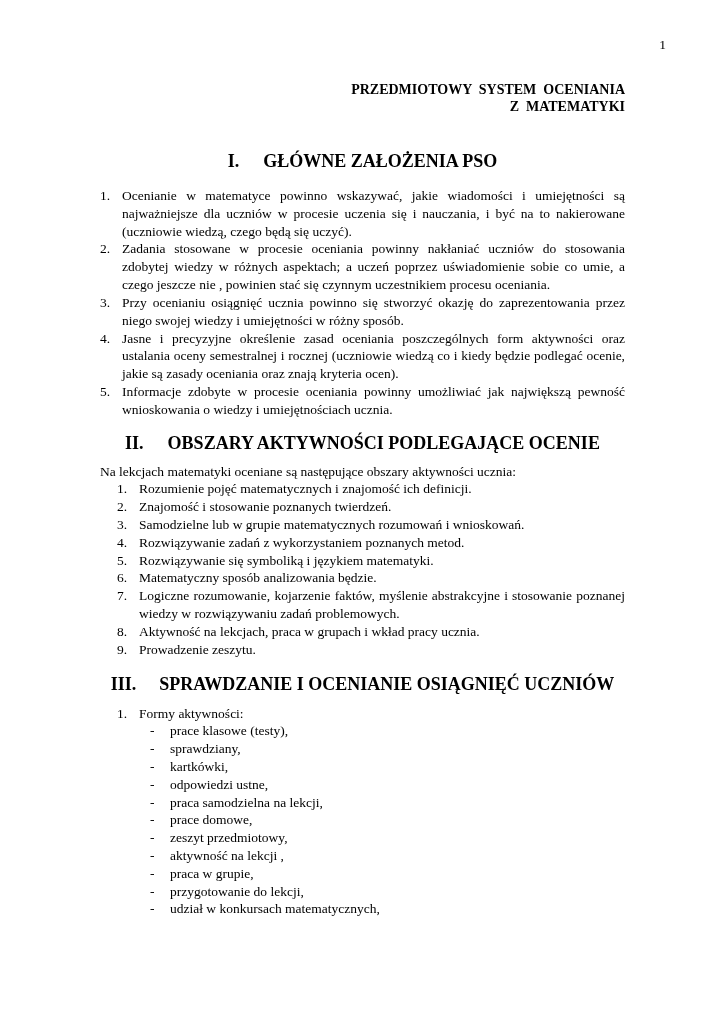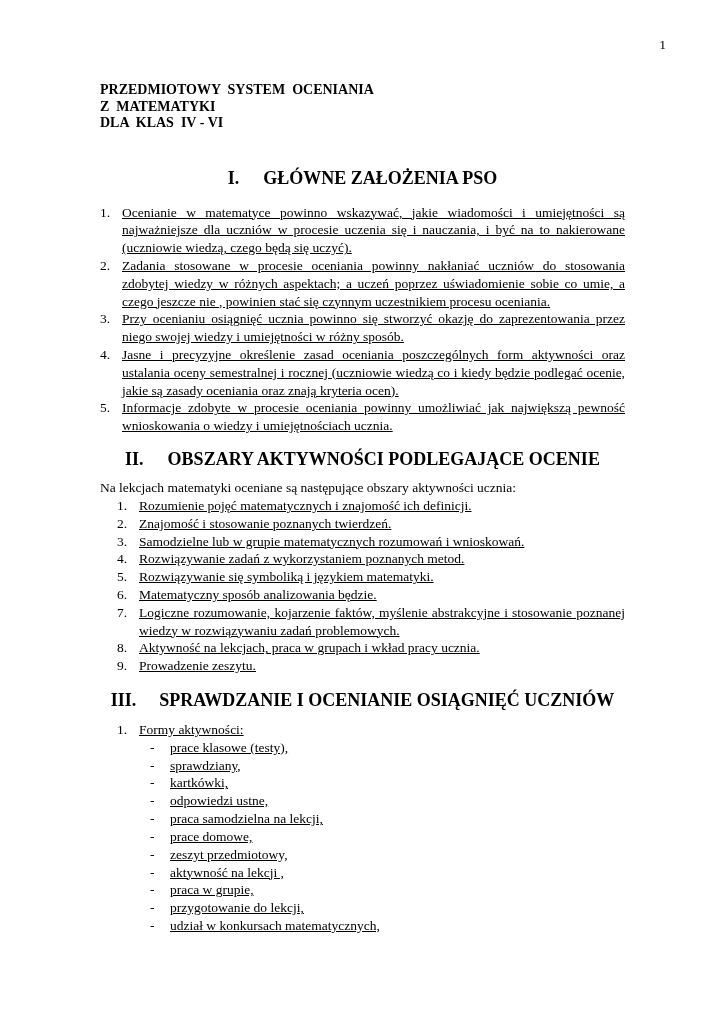--- a/index.html
+++ b/index.html
@@ -21,61 +21,60 @@
     right: 58px;
     font-size: 13.5px;
   }
   .content {
     position: absolute;
     left: 100px;
     top: 82px;
     width: 525px;
   }
   .doc-title {
-    text-align: left;
+    text-align: right;
     font-weight: bold;
     font-size: 14px;
     line-height: 16.5px;
   }
   .doc-title div { white-space: pre-wrap; }
   .sec-heading {
     text-align: center;
     font-weight: bold;
     font-size: 18px;
     line-height: 18px;
   }
   .sec-heading .gap-wide { margin-right: 24px; }
   .sec-heading .gap-narrow { margin-right: 23px; }
   .h1-sec { margin-top: 37px; }
   .h2-sec { margin-top: 15px; }
   .h3-sec { margin-top: 16px; }
   ol, ul { list-style: none; }
   .num-list { margin-top: 17px; }
   .num-list li, .sub-item { display: flex; }
   .li-num { flex: 0 0 22px; }
-  .li-text { flex: 1; text-align: justify; text-decoration: underline; }
+  .li-text { flex: 1; text-align: justify; }
   .lvl2 { margin-left: 17px; margin-top: 0; }
   .intro { margin-top: 11px; text-align: justify; }
   .sub-item { margin-left: 17px; margin-top: 12px; }
   .dash-list { margin-left: 50px; }
   .dash-list li { display: flex; }
   .li-dash { flex: 0 0 20px; }
 </style>
 </head>
 <body>
 
 <div class="page">
   <div class="page-number">1</div>
 
   <div class="content">
 
     <div class="doc-title">
       <div>PRZEDMIOTOWY  SYSTEM  OCENIANIA</div>
       <div>Z  MATEMATYKI</div>
-      <div>DLA  KLAS  IV - VI</div>
     </div>
 
     <div class="sec-heading h1-sec">
       <span class="gap-wide">I.</span><span>GŁÓWNE ZAŁOŻENIA PSO</span>
     </div>
 
     <ol class="num-list lvl1">
       <li>
         <span class="li-num">1.</span>
         <span class="li-text">Ocenianie w matematyce powinno wskazywać, jakie wiadomości i umiejętności są najważniejsze dla uczniów w procesie uczenia się i nauczania, i być na to nakierowane (uczniowie wiedzą, czego będą się uczyć).</span>

